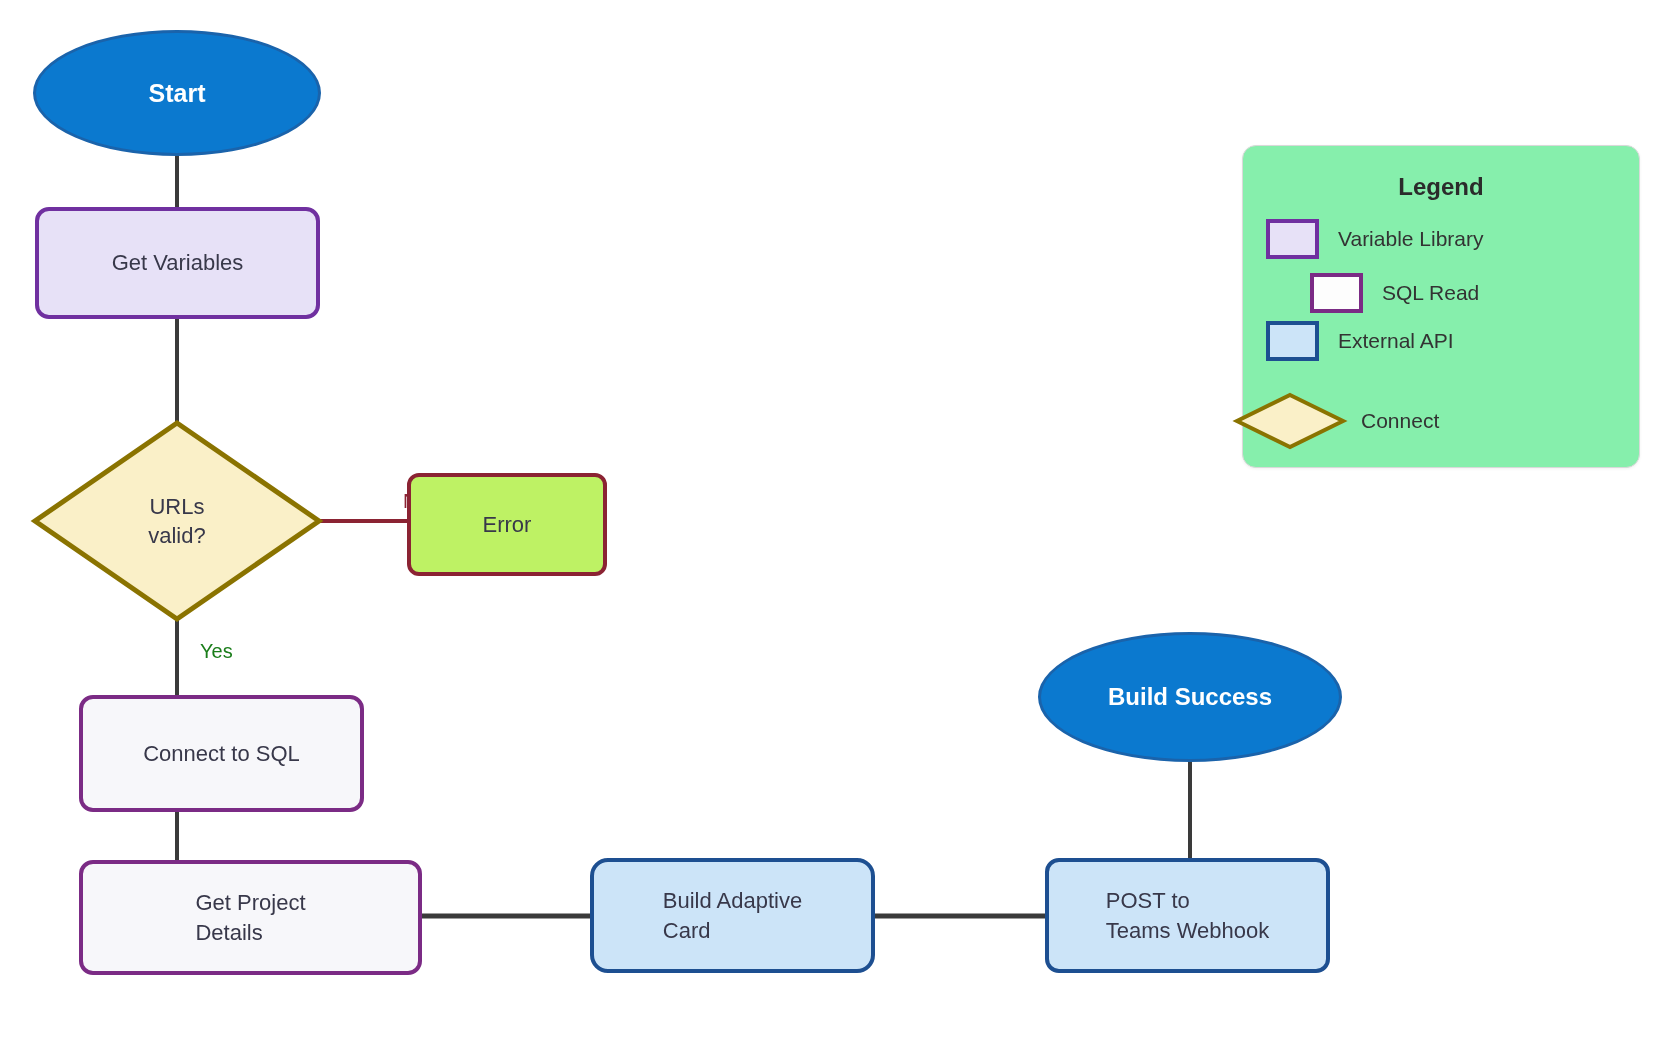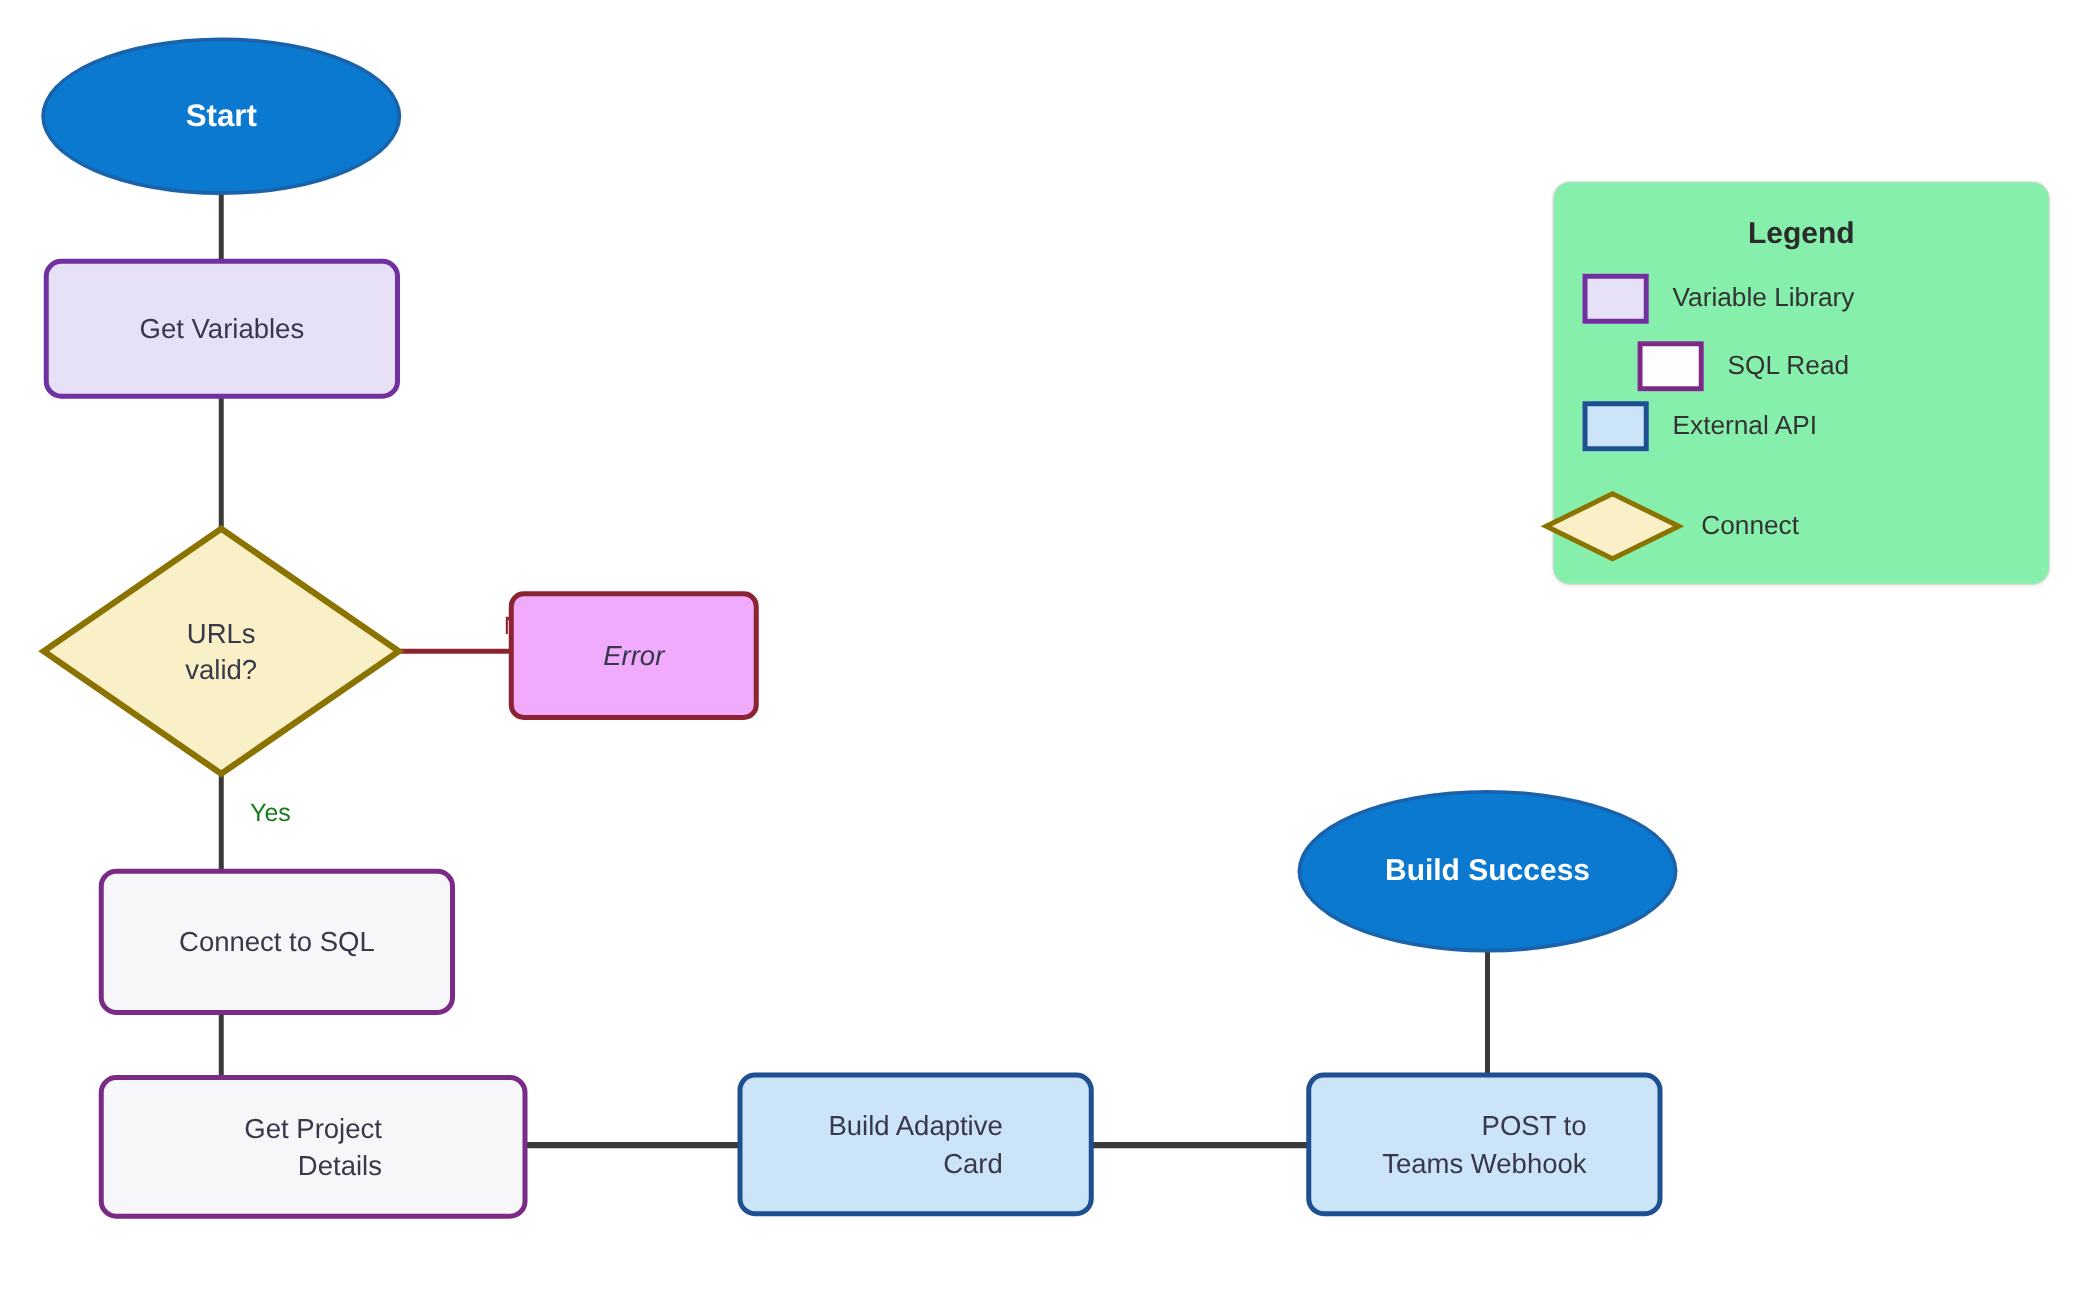--- a/index.html
+++ b/index.html
@@ -6,21 +6,21 @@
   #canvas{
     position:relative;
     width:1672px;height:1040px;
     background:#ffffff;
     font-family:"Liberation Sans", sans-serif;
     overflow:hidden;
   }
   .node{
     position:absolute;
     display:flex;align-items:center;justify-content:center;
-    text-align:right;
+    text-align:left;
     box-sizing:border-box;
     white-space:pre-line;
     color:#38384a;
     font-size:22px;
     line-height:1.32;
   }
   .terminal{
     background:#0b79cf;
     border:3.5px solid #1a63ab;
     border-radius:50%;
@@ -28,21 +28,21 @@
     font-weight:bold;
     font-size:25px;
   }
   .proc{
     border-radius:14px;
     border:4px solid transparent;
   }
   .variable-library{background:#e7e1f7;border-color:#7030a0;}
   .sql-read{background:#f7f7fa;border-color:#7b2b85;margin-left:44px;}
   .external-api{background:#cce4f8;border-color:#1d4f91;}
-  .error-node{background:#f0abfc;border-color:#8b2333;border-radius:12px;font-style:italic;}
+  .error-node{background:#bef264;border-color:#8b2333;border-radius:12px;}
   .diamond-label{
     position:absolute;
     display:flex;align-items:center;justify-content:center;
     text-align:center;white-space:pre-line;
     color:#38384a;font-size:22px;line-height:1.32;
   }
   .edge-label{
     position:absolute;
     font-size:20px;
   }
@@ -139,21 +139,21 @@
 
   <div class="node proc error-node" style="left:407px;top:473px;width:200px;height:103px;">Error</div>
 
   <div class="edge-label yes" style="left:200px;top:640px;">Yes</div>
 
   <div class="node proc sql-read" style="left:35px;top:695px;width:285px;height:117px;">Connect to SQL</div>
 
   <div class="node proc sql-read" style="left:35px;top:860px;width:343px;height:115px;">Get Project
 Details</div>
 
-  <div class="node proc external-api" style="left:590px;top:858px;width:285px;height:115px;">Build Adaptive
+  <div class="node proc external-api" style="left:590px;top:858px;width:285px;height:115px;border-radius:18px;">Build Adaptive
 Card</div>
 
   <div class="node proc external-api" style="left:1045px;top:858px;width:285px;height:115px;">POST to
 Teams Webhook</div>
 
   <div class="node terminal" style="left:1038px;top:632px;width:304px;height:130px;font-size:24px;">Build Success</div>
 
 </div>
 
 </body></html>

